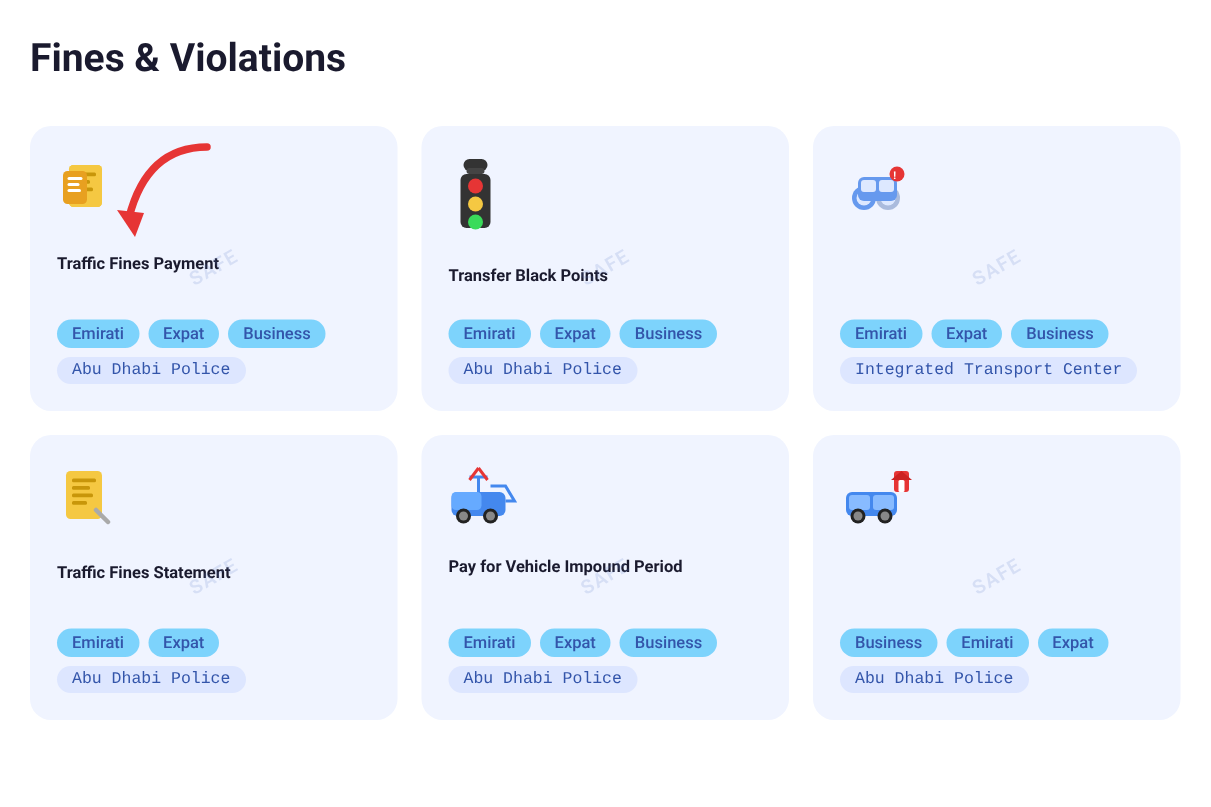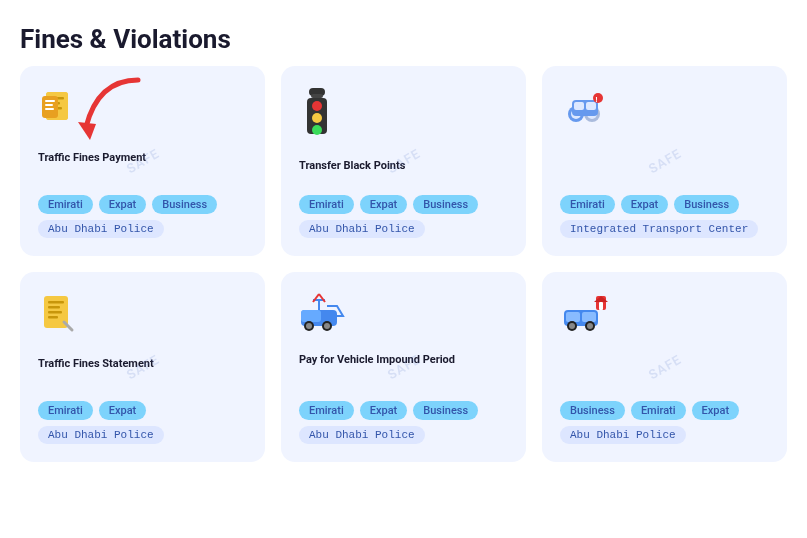--- a/index.html
+++ b/index.html
@@ -7,21 +7,21 @@
       font-family: -apple-system, BlinkMacSystemFont, 'Segoe UI', Roboto, sans-serif;
       background: #ffffff;
       padding: 24px 20px;
       width: 807px;
       min-height: 538px;
     }
     h1 {
       font-size: 26px;
       font-weight: 700;
       color: #1a1a2e;
-      margin-bottom: 12px;
+      margin-bottom: 30px;
     }
     .grid {
       display: grid;
       grid-template-columns: repeat(3, 1fr);
       gap: 16px;
     }
     .card {
       background: #f0f4ff;
       border-radius: 14px;
       padding: 20px 18px 18px 18px;

